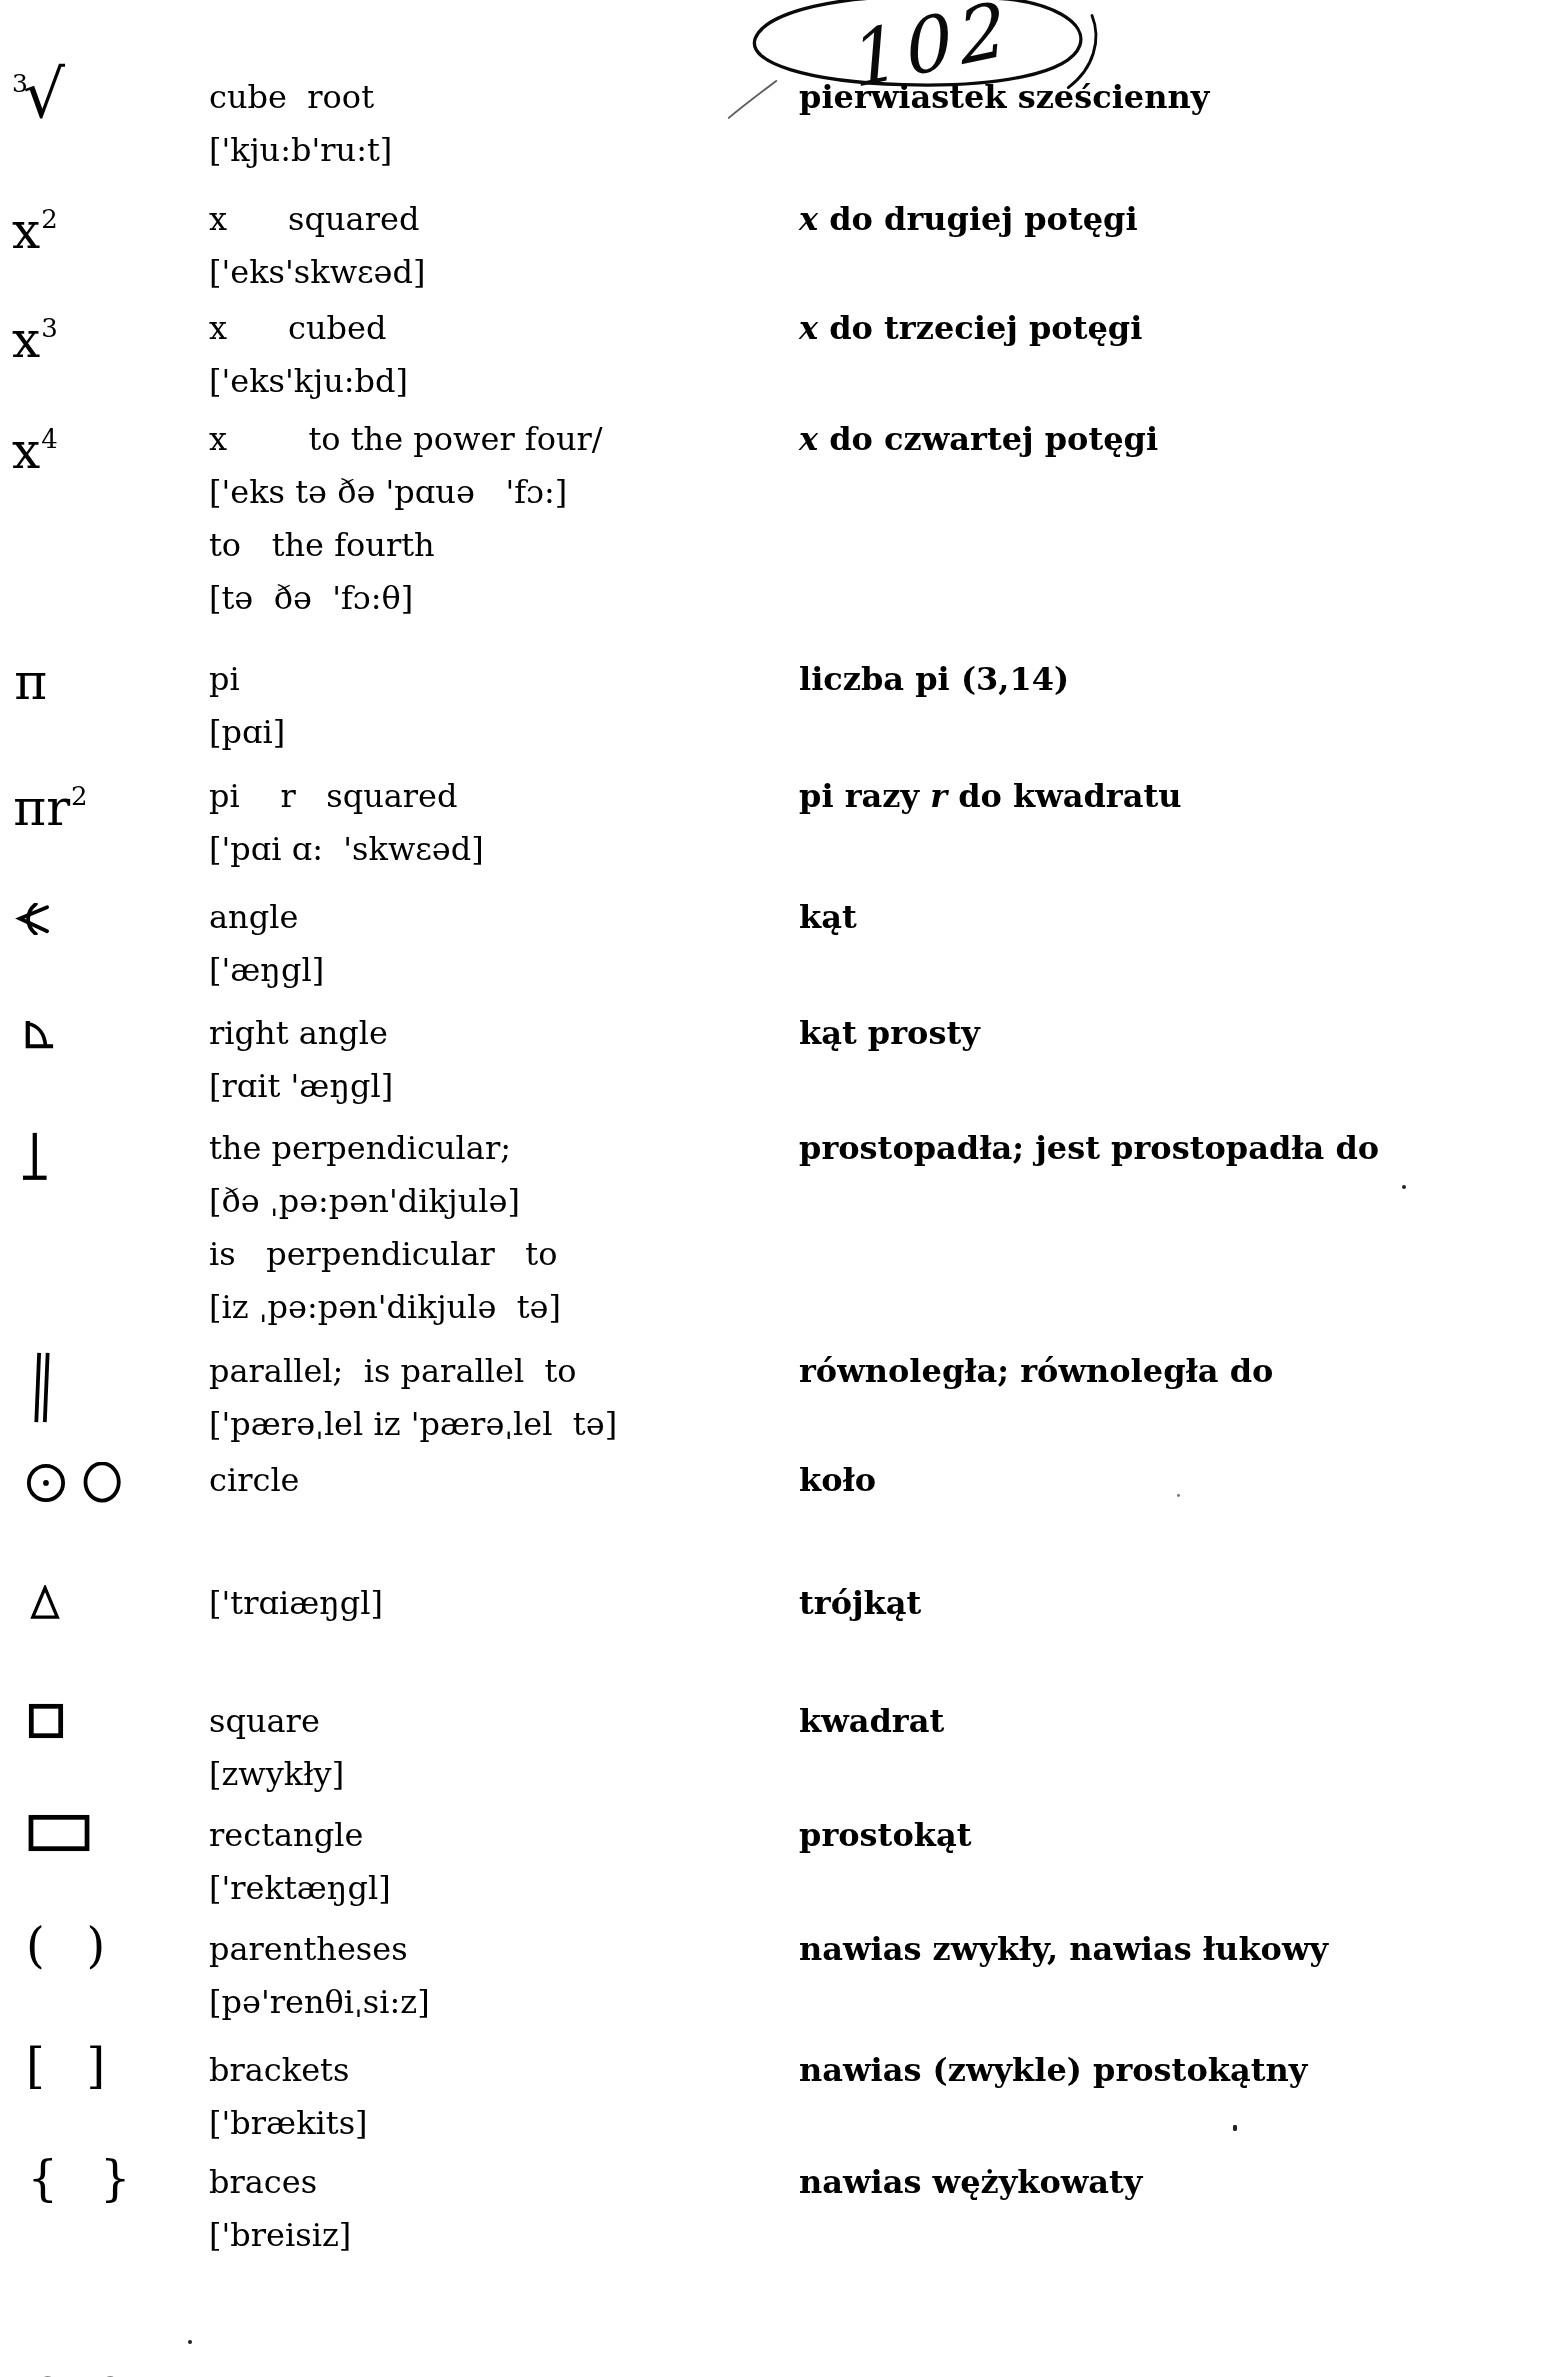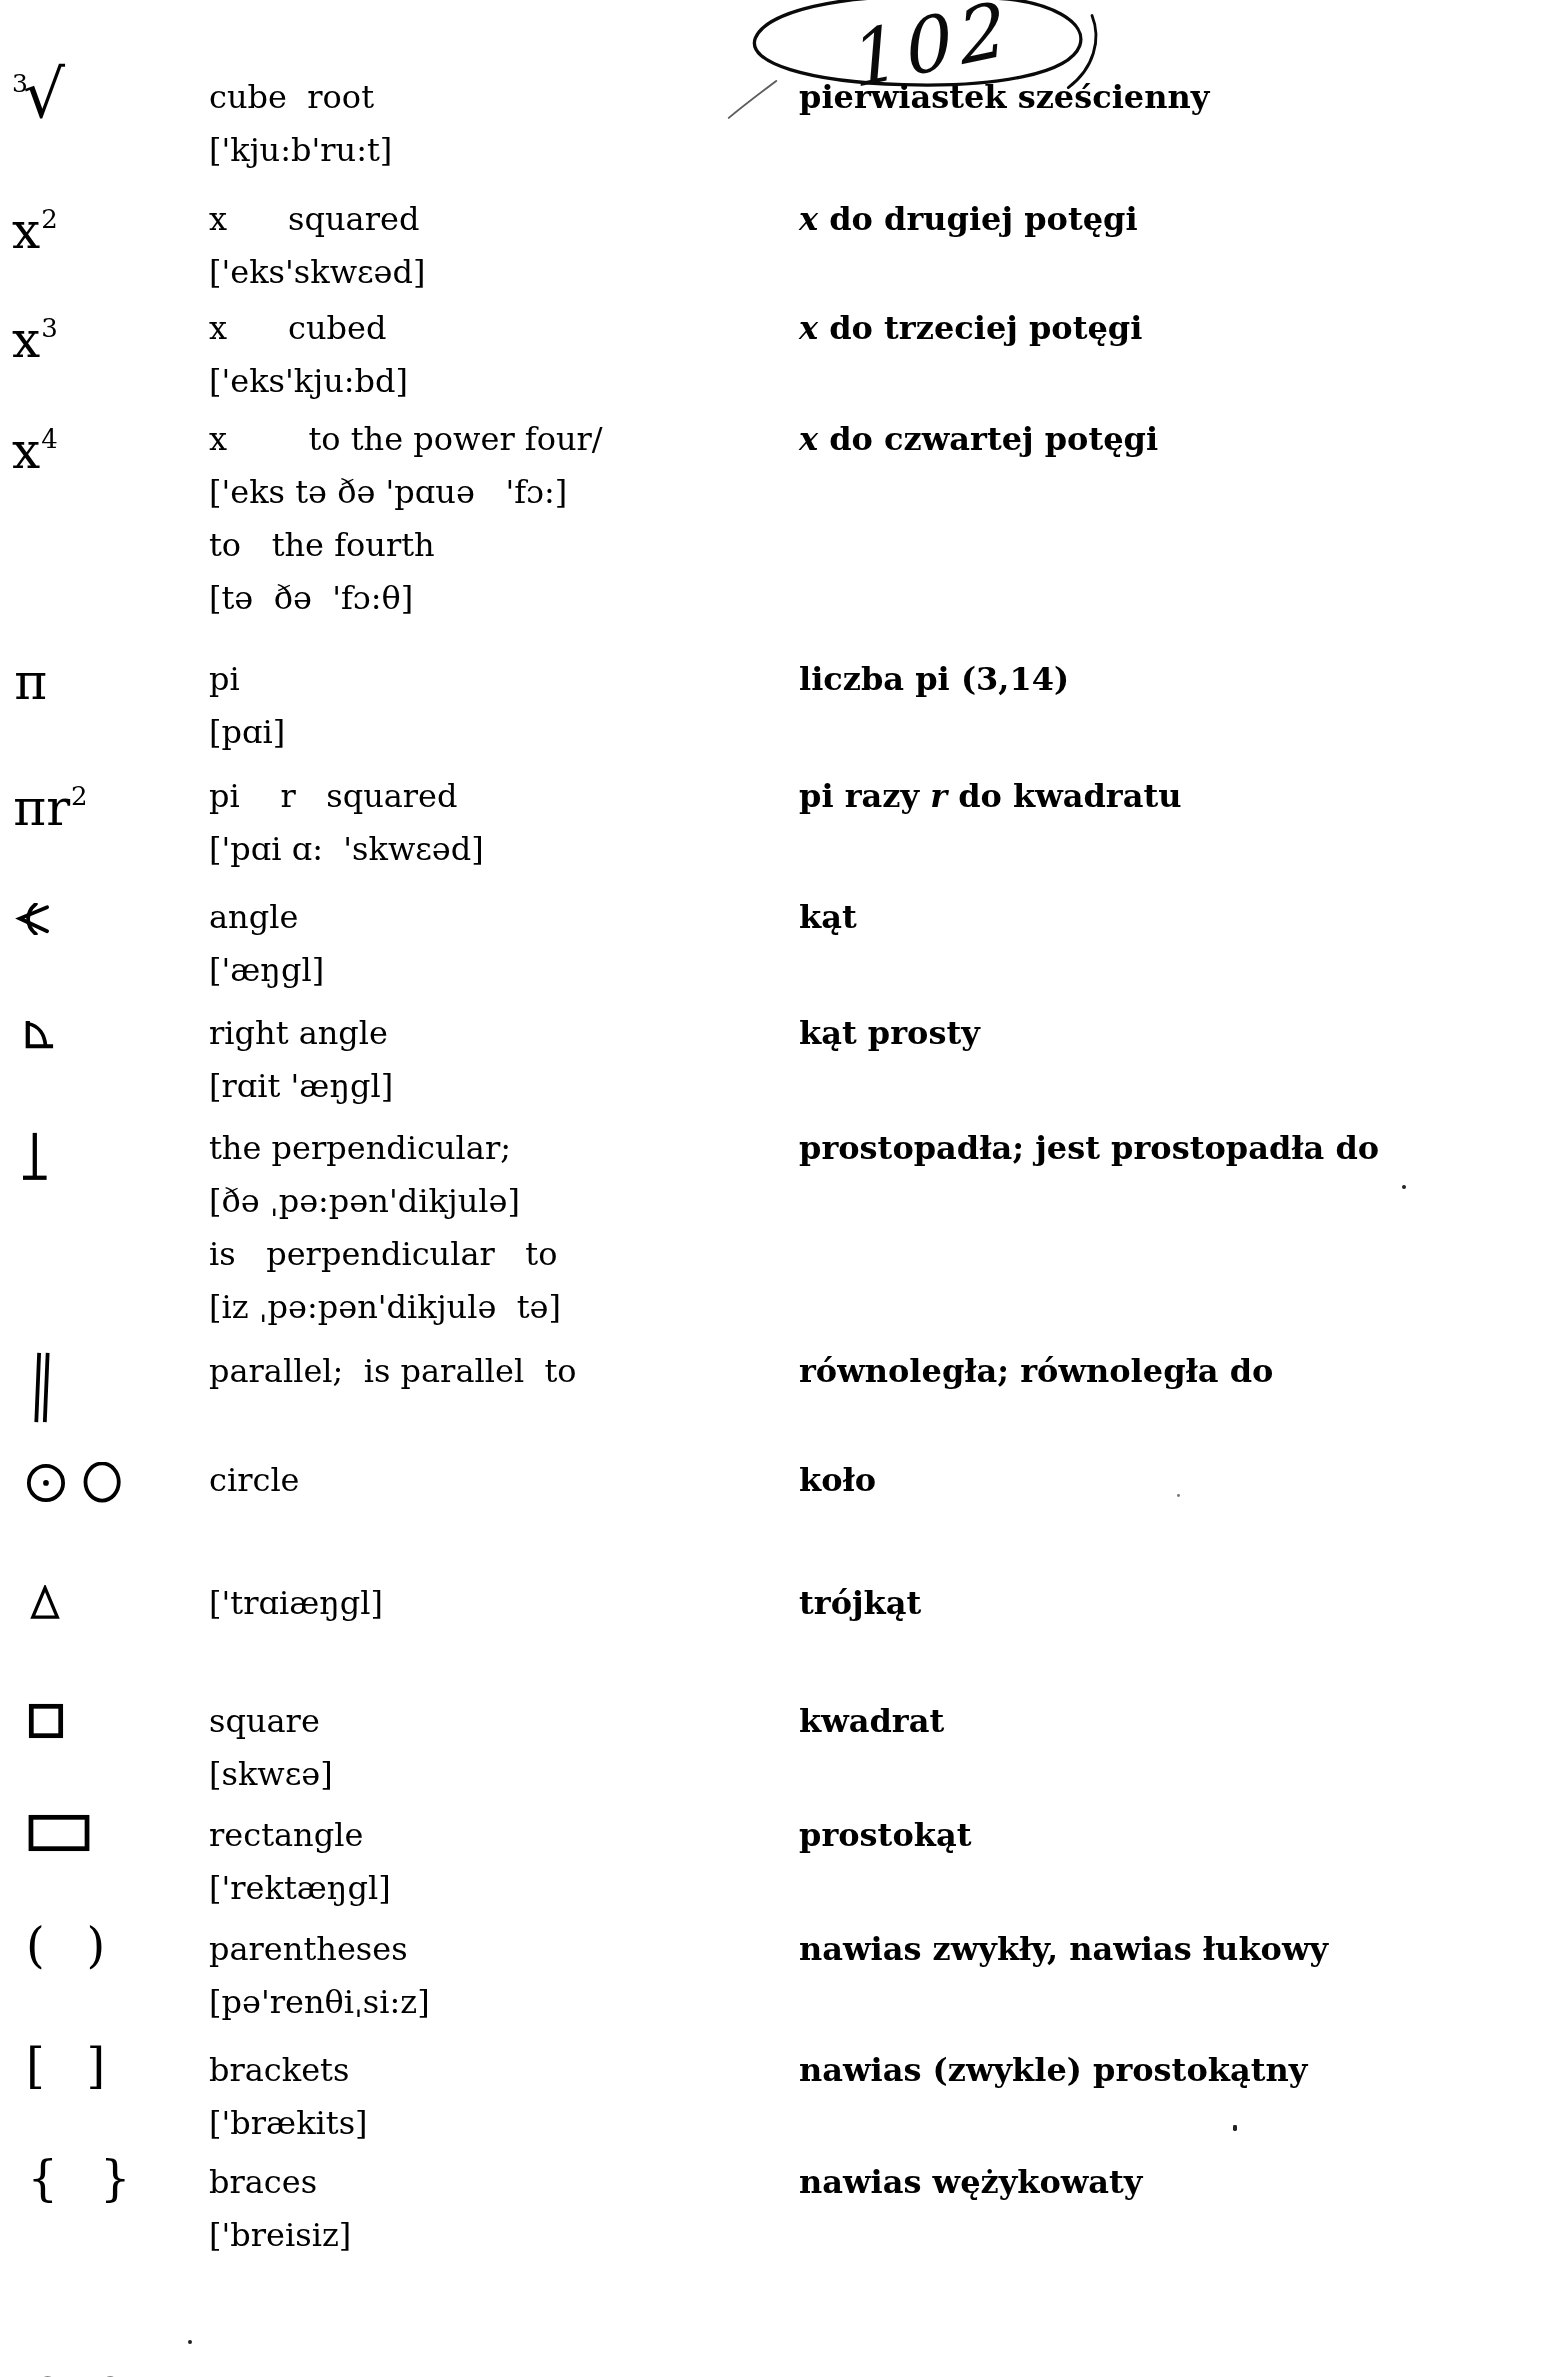--- a/index.html
+++ b/index.html
@@ -161,20 +161,21 @@
 
 <div class="row" style="top:1345px">
   <div class="sym" style="left:32px;top:6.7px">
     <svg width="19" height="71" viewBox="0 0 40 150">
       <path d="M15 2 L9 148" stroke="#000" stroke-width="8"></path>
       <path d="M33 2 L27 148" stroke="#000" stroke-width="8"></path>
     </svg>
   </div>
   <div class="eng">
     <div class="line">parallel;  is parallel  to</div>
+    <div class="line">['pærəˌlel iz 'pærəˌlel  tə]</div>
   </div>
   <div class="pol">
       <div class="line"><span>równoległa; równoległa do</span><i></i><span></span></div>
     </div>
 </div>
 
 <div class="row" style="top:1454px">
   <div class="sym" style="left:26px;top:7.6px">
     <svg width="98" height="41" viewBox="0 0 206 86">
       <circle cx="42" cy="44" r="36" fill="none" stroke="#000" stroke-width="8"></circle>
@@ -205,21 +206,21 @@
 </div>
 
 <div class="row" style="top:1695px">
   <div class="sym" style="left:27.6px;top:7.6px">
     <svg width="36" height="36" viewBox="0 0 76 76">
       <rect x="7" y="7" width="62" height="62" fill="none" stroke="#000" stroke-width="10"></rect>
     </svg>
   </div>
   <div class="eng">
     <div class="line">square</div>
-    <div class="line">[skwɛə]</div>
+    <div class="line">[zwykły]</div>
   </div>
   <div class="pol">
       <div class="line"><span>kwadrat</span><i></i><span></span></div>
     </div>
 </div>
 
 <div class="row" style="top:1809px">
   <div class="sym" style="left:27.6px;top:4.8px">
     <svg width="62" height="38" viewBox="0 0 130 80">
       <rect x="6" y="7" width="118" height="66" fill="none" stroke="#000" stroke-width="10"></rect>

